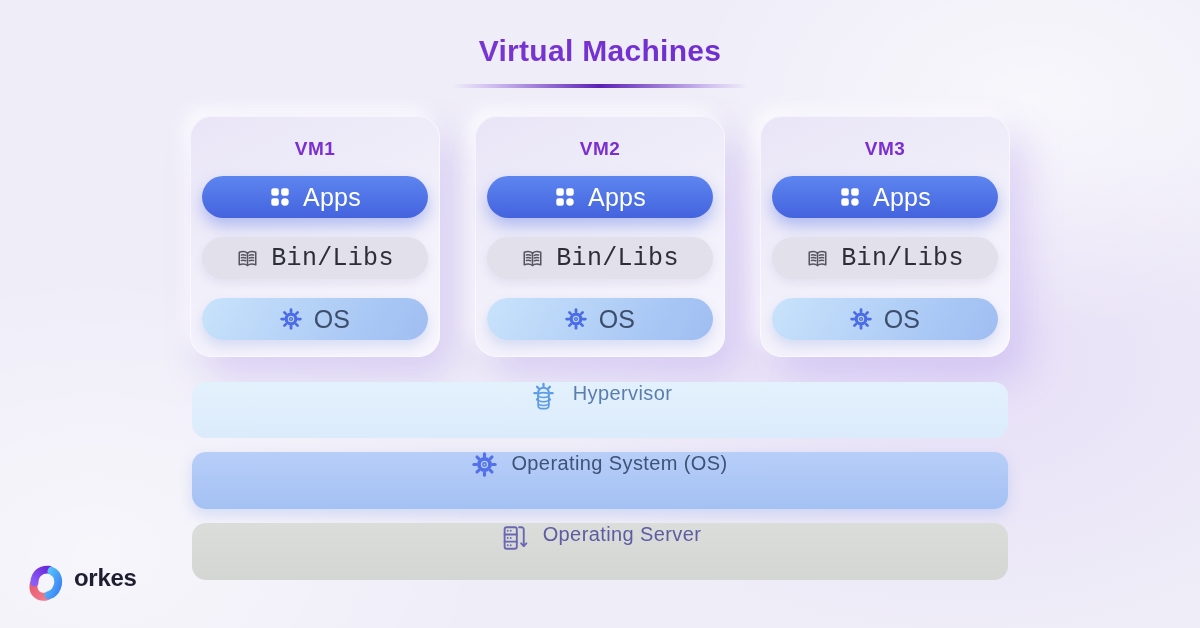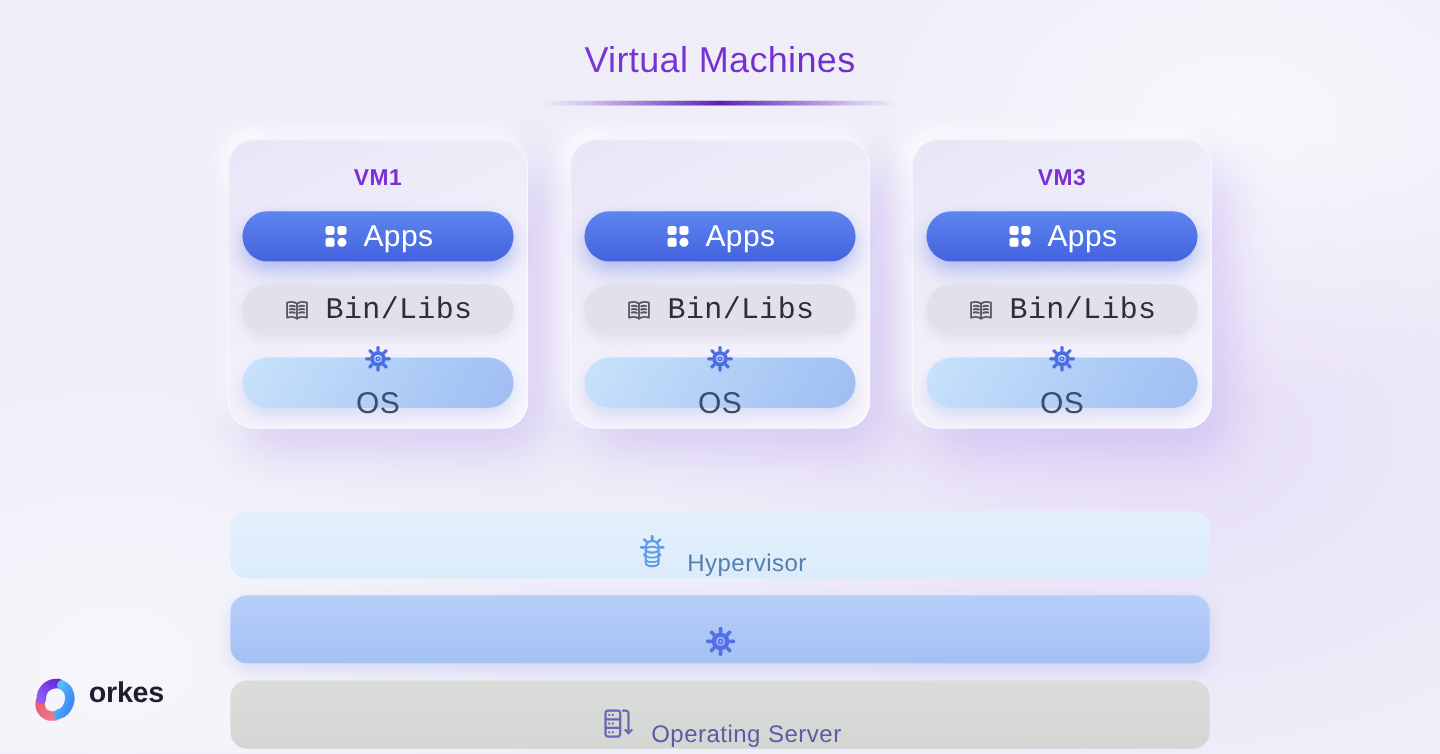--- a/index.html
+++ b/index.html
@@ -9,21 +9,21 @@
     overflow:hidden;
     font-family:"Liberation Sans", sans-serif;
     background:
       radial-gradient(500px 330px at 86% 16%, rgba(255,255,255,.55), transparent 70%),
       radial-gradient(560px 400px at 8% 88%, rgba(255,255,255,.5), transparent 70%),
       radial-gradient(650px 420px at 80% 58%, rgba(186,147,244,.16), transparent 65%),
       #efedf8;
   }
   .page-title{
     position:absolute;top:34px;left:0;width:100%;
-    text-align:center;font-size:30px;font-weight:normal;letter-spacing:.3px;
+    text-align:center;font-size:30px;font-weight:bold;letter-spacing:.3px;
     background:linear-gradient(90deg,#8a42d8,#5f21c9);
     -webkit-background-clip:text;background-clip:text;color:transparent;
   }
   .title-underline{
     position:absolute;top:84px;left:452px;width:296px;height:4px;border-radius:2px;
     background:linear-gradient(90deg,rgba(91,33,182,0) 0%,rgba(109,40,217,.25) 14%,#5b21b6 50%,rgba(109,40,217,.25) 86%,rgba(91,33,182,0) 100%);
   }
   .vm-card{
     position:absolute;top:116px;width:250px;height:241px;border-radius:22px;
     background:linear-gradient(155deg,#e9e5f7 0%,#f2f0fa 55%,#f7f5fd 100%);
@@ -47,26 +47,25 @@
   }
   .pill-bin{
     top:121px;color:#2e2e38;background:#e2e0ea;
     box-shadow:0 4px 10px rgba(120,110,170,.12);
     font-family:Liberation Mono, monospace;
   }
   .pill-os{
     top:182px;color:#3c4e6b;
     background:linear-gradient(120deg,#c9e3fb 0%,#aac8f5 70%,#9fbdf1 100%);
     box-shadow:0 6px 12px rgba(110,140,220,.22);
-    flex-direction:column;
   }
   .bar{
     position:absolute;left:192px;width:816px;border-radius:14px;
-    display:flex;align-items:flex-end;justify-content:center;gap:14px;
-    font-size:20px;letter-spacing:.4px;margin-top:44px;
+    display:flex;align-items:flex-start;justify-content:center;gap:14px;
+    font-size:20px;letter-spacing:.4px;
   }
   .bar-hypervisor{top:382px;height:56px;background:linear-gradient(180deg,#e3f1fd,#dcebfb);color:#587eac;}
   .bar-os{top:452px;height:57px;background:linear-gradient(180deg,#b7cef8,#a4c1f4);color:#3e5377;box-shadow:0 6px 14px rgba(120,150,230,.25);}
   .bar-physical{top:523px;height:57px;background:linear-gradient(180deg,#dbddda,#d4d6d3);color:#5c5ca2;}
   .brand{
     position:absolute;left:28px;top:564px;display:flex;align-items:flex-start;gap:8px;
   }
   .brand-name{font-size:24px;font-weight:bold;color:#1e1e30;letter-spacing:-.3px;}
   .gear-os-pill{color:#4b6ce4}
   .gear-os-bar{color:#5470e8}
@@ -116,20 +115,21 @@
           <line x1="12" y1="4.1" x2="12" y2="1.8"></line>
             <line x1="17.6" y1="6.4" x2="19.2" y2="4.8"></line>
         </g>
       </svg>
     </span>
     <span>OS</span>
   </div>
 </div>
 
 <div class="vm-card c2">
+  <div class="vm-title">VM2</div>
   <div class="pill pill-apps">
     <span class="icn">
       <svg width="22" height="22" viewBox="0 0 24 24" fill="#ffffff">
         <rect x="2.5" y="2.5" width="8.2" height="8.2" rx="2.4"></rect>
           <rect x="13.3" y="2.5" width="8.2" height="8.2" rx="2.4"></rect>
         <rect x="2.5" y="13.3" width="8.2" height="8.2" rx="2.4"></rect>
           <circle cx="17.4" cy="17.4" r="4.1"></circle>
       </svg>
     </span>
     <span>Apps</span>
@@ -246,20 +246,21 @@
           <line x1="17.6" y1="17.6" x2="19.2" y2="19.2"></line>
         <line x1="12" y1="19.9" x2="12" y2="22.2"></line>
           <line x1="6.4" y1="17.6" x2="4.8" y2="19.2"></line>
         <line x1="4.1" y1="12" x2="1.8" y2="12"></line>
           <line x1="6.4" y1="6.4" x2="4.8" y2="4.8"></line>
         <line x1="12" y1="4.1" x2="12" y2="1.8"></line>
           <line x1="17.6" y1="6.4" x2="19.2" y2="4.8"></line>
       </g>
     </svg>
   </span>
+  <span>Operating System (OS)</span>
 </div>
 
 <div class="bar bar-physical">
   <span class="icn">
     <svg width="30" height="30" viewBox="0 0 32 32" fill="none" stroke="#6a67b2" stroke-width="2" stroke-linecap="round" stroke-linejoin="round">
       <rect x="6" y="4.5" width="13" height="23" rx="2.2"></rect>
       <line x1="6" y1="12.2" x2="19" y2="12.2"></line>
       <line x1="6" y1="19.9" x2="19" y2="19.9"></line>
       <g fill="#6a67b2" stroke="none">
         <circle cx="9.3" cy="8.3" r="1"></circle>

